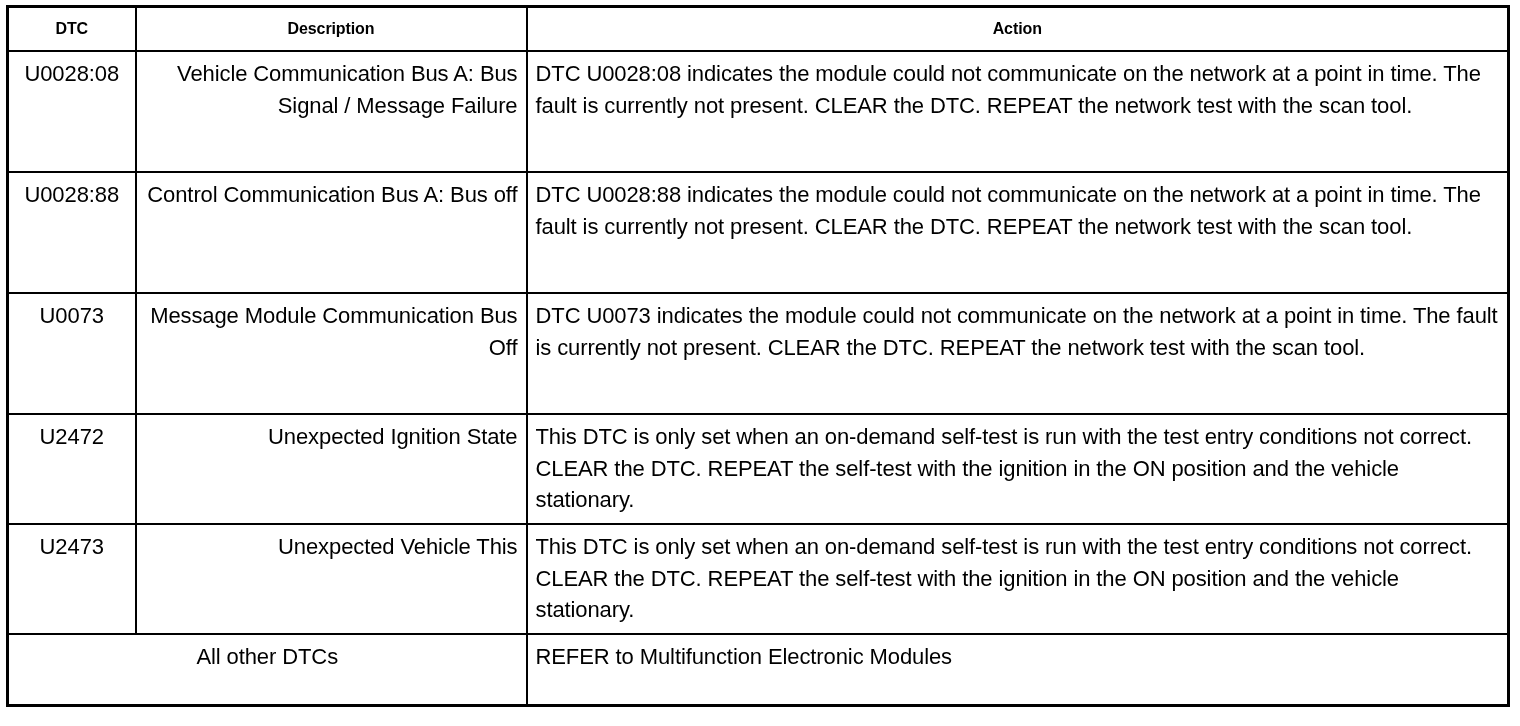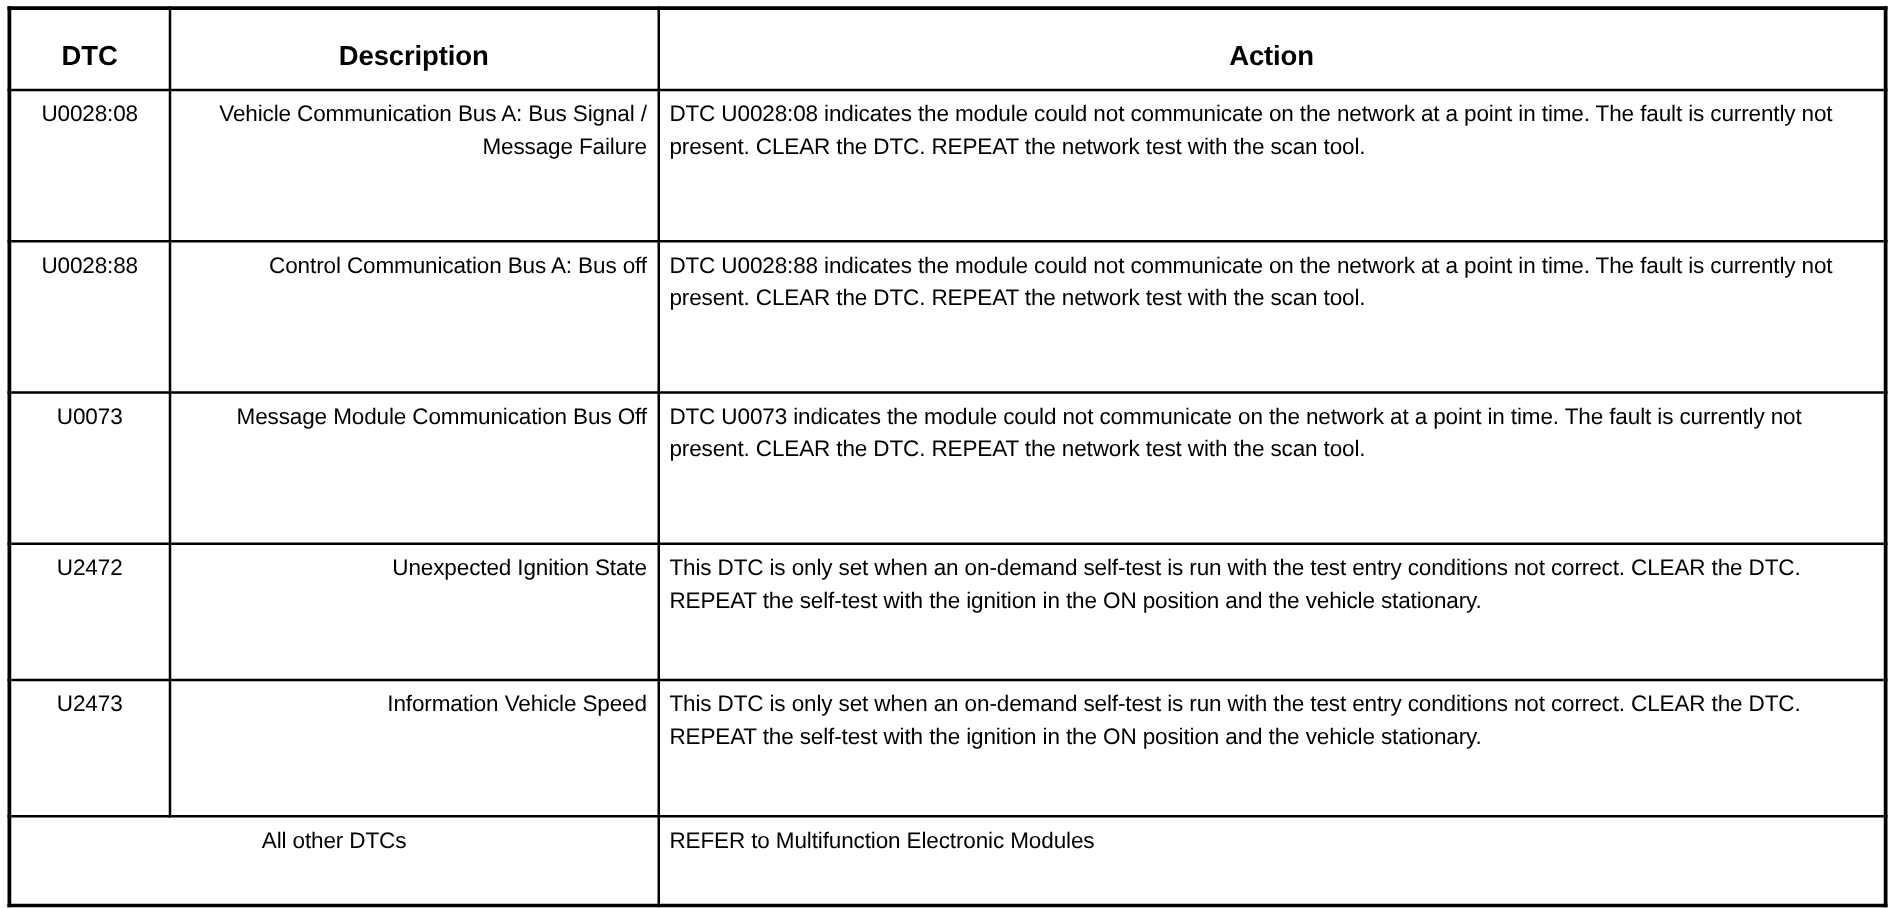--- a/index.html
+++ b/index.html
@@ -33,30 +33,30 @@
 
   table.dtc-table col.col-dtc { width: 128px; }
   table.dtc-table col.col-desc { width: 391px; }
   table.dtc-table col.col-action { width: 982px; }
 
   table.dtc-table th,
   table.dtc-table td {
     border: 2px solid #000;
     vertical-align: top;
     padding: 6px 8px 7px 8px;
-    font-size: 18px;
+    font-size: 22px;
     line-height: 1.44;
     letter-spacing: -0.1px;
   }
 
   table.dtc-table thead th {
     text-align: center;
     font-weight: bold;
-    font-size: 22px;
-    padding-top: 21px;
+    font-size: 16px;
+    padding-top: 9px;
     padding-bottom: 10px;
     vertical-align: middle;
   }
 
   td.dtc-cell {
     text-align: center;
     white-space: nowrap;
   }
 
   td.desc-cell {
@@ -123,21 +123,21 @@
       </tr>
 
       <tr class="row-med">
         <td class="dtc-cell">U2472</td>
         <td class="desc-cell">Unexpected Ignition State</td>
         <td class="action-cell">This DTC is only set when an on-demand self-test is run with the test entry conditions not correct. CLEAR the DTC. REPEAT the self-test with the ignition in the ON position and the vehicle stationary.</td>
       </tr>
 
       <tr class="row-med">
         <td class="dtc-cell">U2473</td>
-        <td class="desc-cell">Information Vehicle Speed</td>
+        <td class="desc-cell">Unexpected Vehicle This</td>
         <td class="action-cell">This DTC is only set when an on-demand self-test is run with the test entry conditions not correct. CLEAR the DTC. REPEAT the self-test with the ignition in the ON position and the vehicle stationary.</td>
       </tr>
 
 
       <tr class="row-short">
         <td class="merged-cell" colspan="2">All other DTCs</td>
         <td class="merged-action">REFER to Multifunction Electronic Modules</td>
       </tr>
 
     </tbody>

